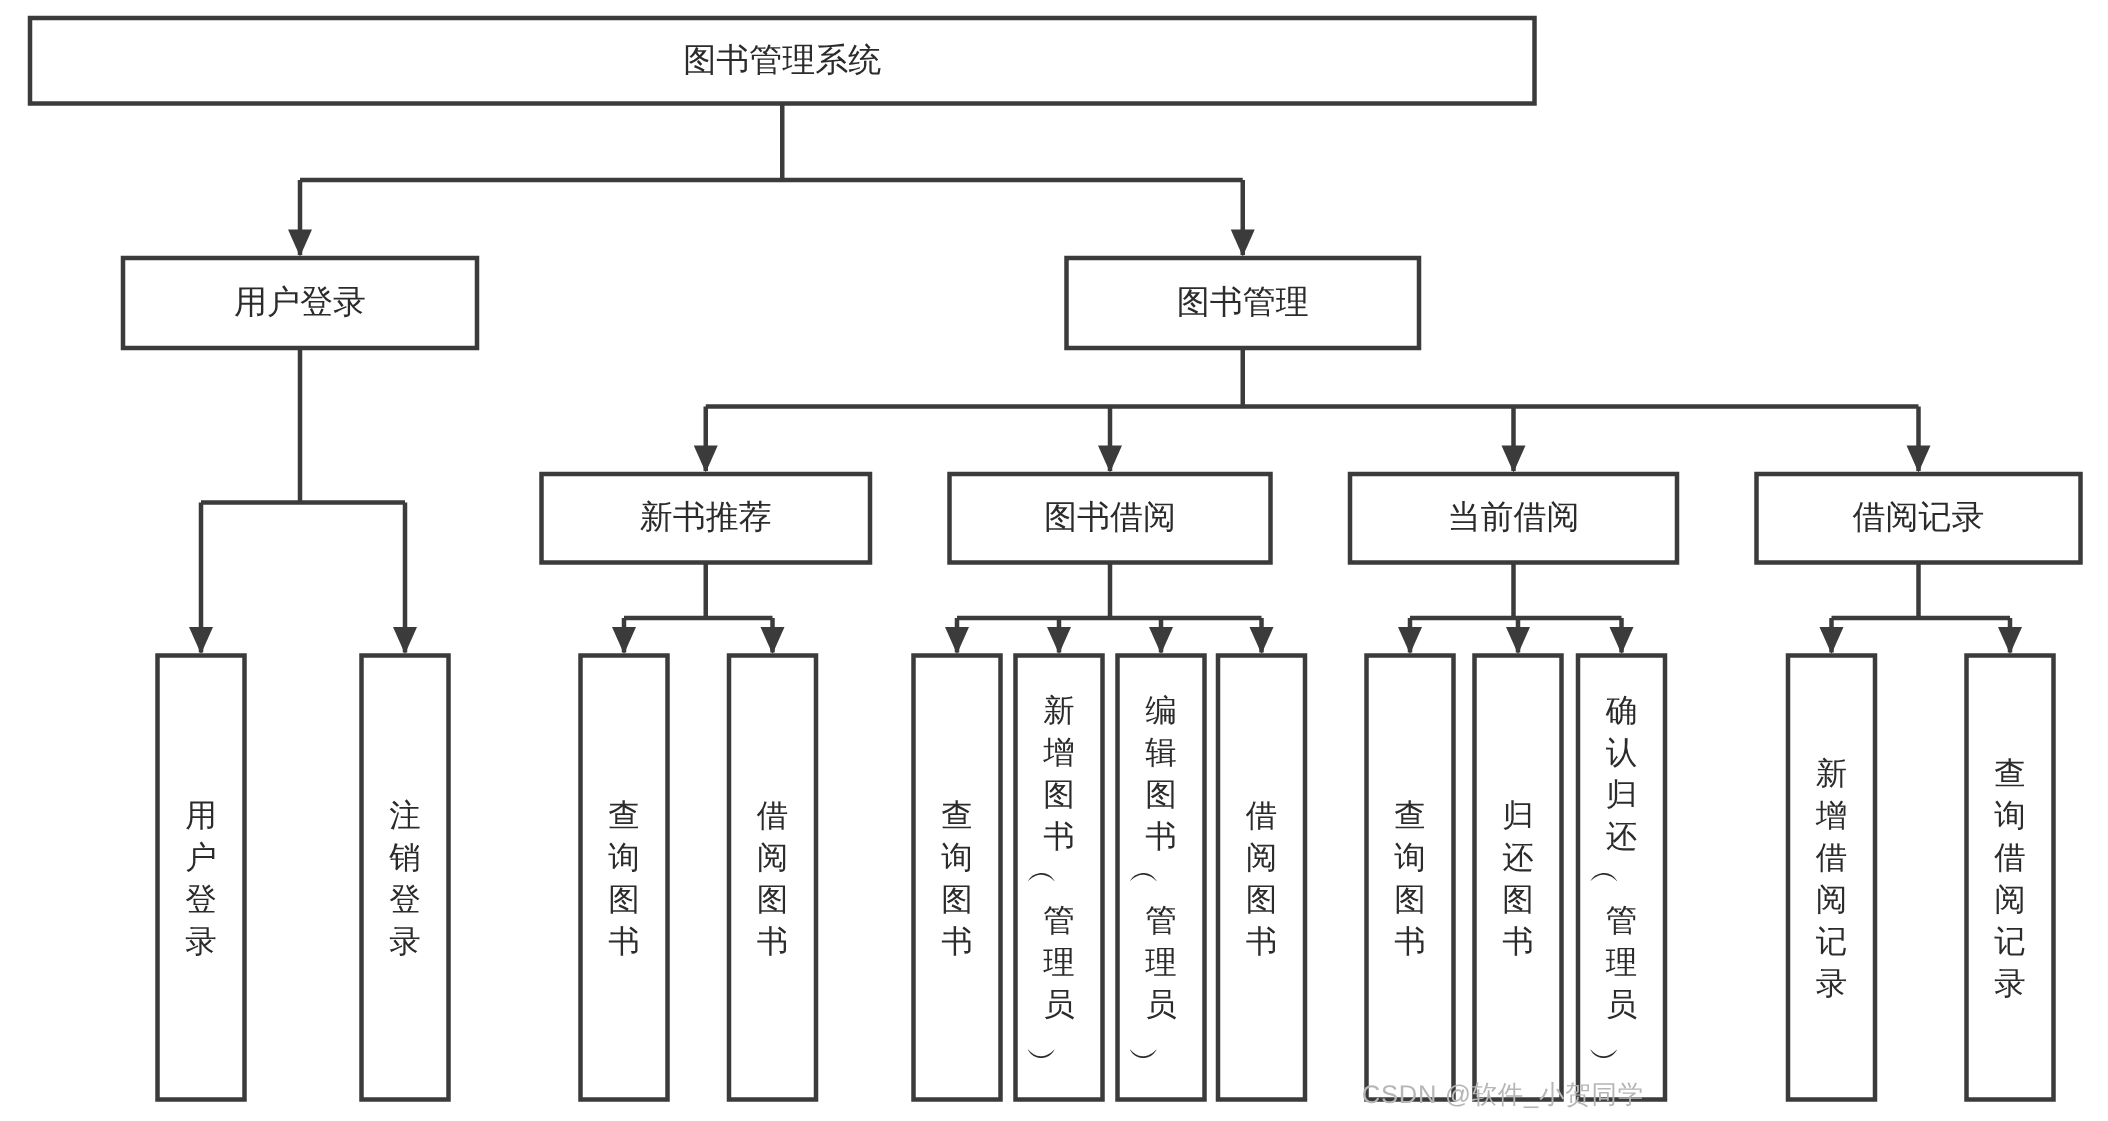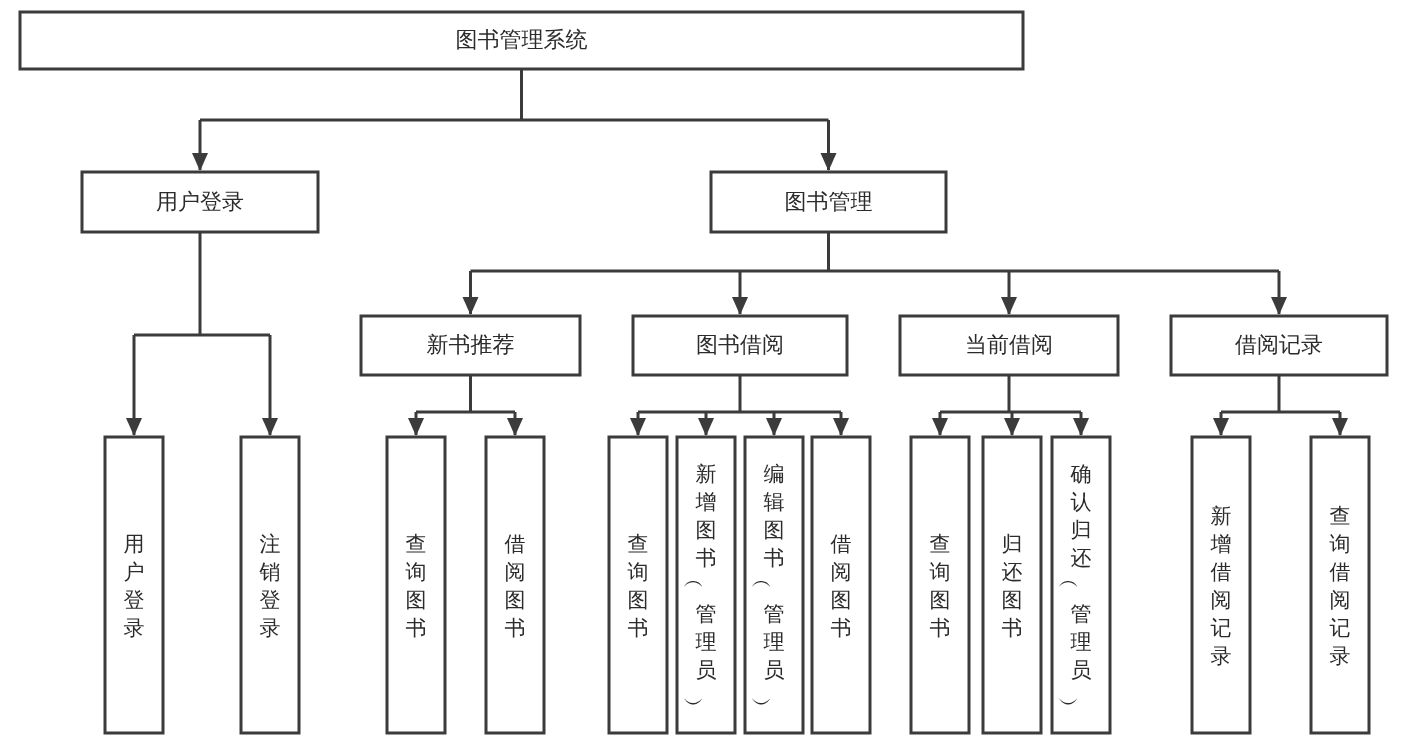--- a/index.html
+++ b/index.html
@@ -202,13 +202,14 @@
         <g>
           <rect x="1192" y="437" width="58" height="296" class="node-box"></rect>
           <text x="1221" y="0" class="node-label-v"><tspan x="1221" y="522.84">新</tspan><tspan x="1221" y="550.84">增</tspan><tspan x="1221" y="578.84">借</tspan><tspan x="1221" y="606.84">阅</tspan><tspan x="1221" y="634.84">记</tspan><tspan x="1221" y="662.84">录</tspan></text>
         </g>
         <g>
           <rect x="1311" y="437" width="58" height="296" class="node-box"></rect>
           <text x="1340" y="0" class="node-label-v"><tspan x="1340" y="522.84">查</tspan><tspan x="1340" y="550.84">询</tspan><tspan x="1340" y="578.84">借</tspan><tspan x="1340" y="606.84">阅</tspan><tspan x="1340" y="634.84">记</tspan><tspan x="1340" y="662.84">录</tspan></text>
         </g>
       </g>
   </svg>
+  <div class="watermark">CSDN @软件_小贺同学</div>
 </div>
 
 </body></html>

